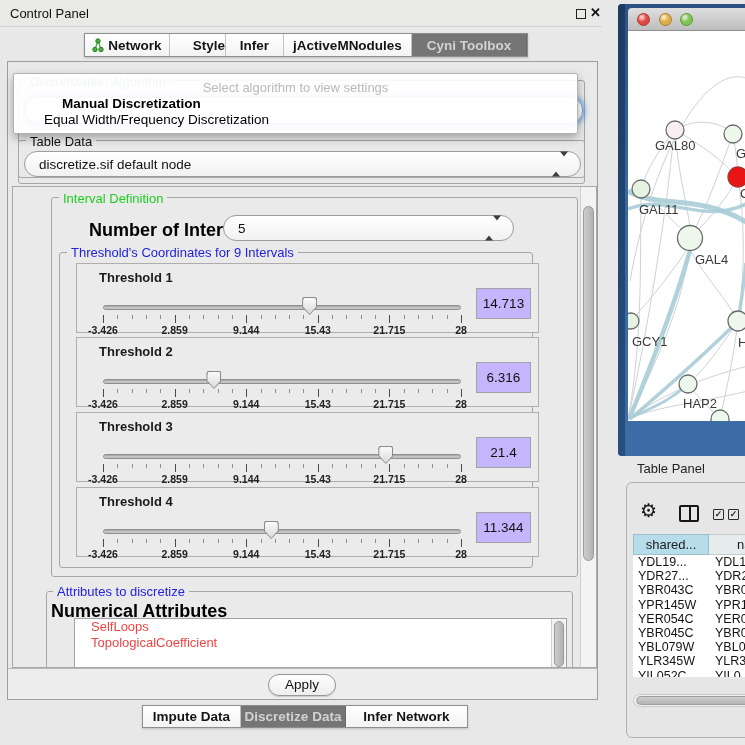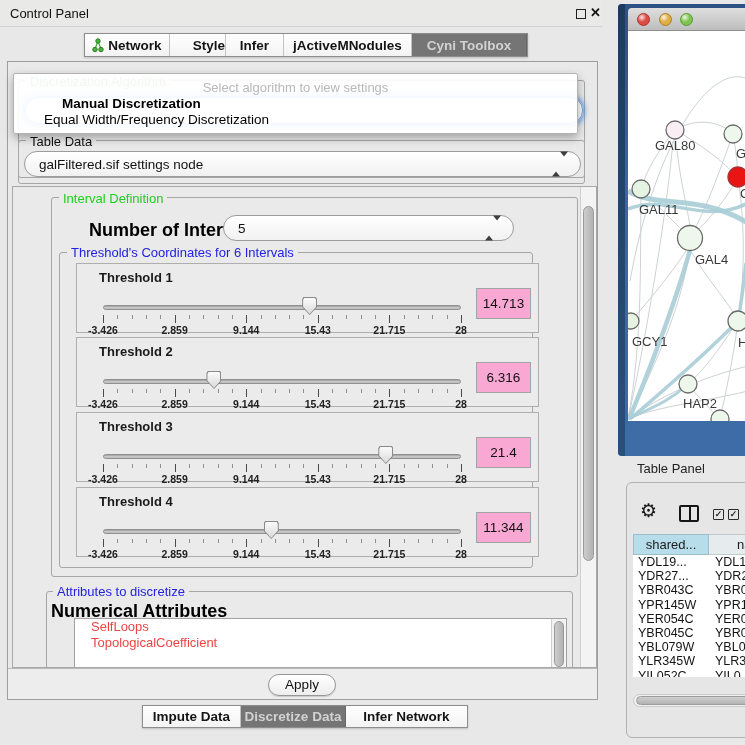--- a/index.html
+++ b/index.html
@@ -60,21 +60,21 @@
               background:linear-gradient(#9f9f9f,#c9c9c9 55%,#bdbdbd); border:1px solid #8f8f8f; }
   .th-thumb { position:absolute; top:33px; width:15px; height:18px;
               clip-path:polygon(8% 0,92% 0,100% 12%,100% 55%,50% 100%,0 55%,0 12%); background:#8a8a8a; }
   .th-thumb i { position:absolute; left:1px; top:1px; right:1px; bottom:1px; display:block;
               clip-path:polygon(8% 0,92% 0,100% 12%,100% 55%,50% 100%,0 55%,0 12%); background:linear-gradient(#fbfbfb,#d9d9d9); }
   .ticks { position:absolute; left:26px; top:51px; width:358px; height:9px; }
   .tick { position:absolute; top:0; width:1px; height:4px; background:#8f8f8f; }
   .tick.major { height:8px; background:#4a4a4a; }
   .tick-labels { position:absolute; left:26px; top:60px; width:358px; height:12px; }
   .tick-lab { position:absolute; transform:translateX(-50%); font-size:10.5px; font-weight:bold; color:#222; white-space:nowrap; }
-  .th-value { position:absolute; left:399px; top:24px; width:55px; height:31px; background:#f9a8d4; border:1px solid #a3a3a3;
+  .th-value { position:absolute; left:399px; top:24px; width:55px; height:31px; background:#c4b5fd; border:1px solid #a3a3a3;
               font-size:13.5px; color:#111; text-align:center; line-height:29px; }
 
   
   .attr-list { position:absolute; left:73px; top:617px; width:493px; height:51px; background:#fff; border:1px solid #a2a2a2; overflow:hidden; }
   .attr-item { font-size:13px; color:#ef4444; height:16px; line-height:16px; padding-left:16px; white-space:nowrap; }
 
   .apply-bar { left:8px; top:668px; width:589px; height:31px; background:#ededed; border-top:1px solid #b9b9b9; z-index:5; }
   .apply-btn { position:absolute; left:260px; top:5px; width:68px; height:22px; border:1px solid #979797; border-radius:11px;
                background:linear-gradient(#ffffff,#ededed); font-size:13.5px; color:#111; text-align:center; line-height:20px;
                box-shadow:0 1px 1px rgba(0,0,0,.15); }
@@ -151,37 +151,37 @@
 
 <div class="abs popup">
   <div class="hint">Select algorithm to view settings</div>
   <div class="opt1">Manual Discretization</div>
   <div class="opt2">Equal Width/Frequency Discretization</div>
 </div>
 
 <div class="grp" style="left:18px; top:140px; width:567px; height:44px;"></div>
 <span class="grp-title" style="left:26px; top:134px; color:#111;">Table Data</span>
 <div class="combo" style="left:24px; top:151px; width:557px; height:26px; z-index:2;">
-  <span>galFiltered.sif settings node</span>
+  <span>discretize.sif default node</span>
   <span class="spin"><span class="u"></span><span class="d"></span></span>
 </div>
 
 <div class="abs scrollpane">
 
   <div class="grp" style="left:38px; top:10px; width:527px; height:380px; background:#eaeaea;"></div>
   <span class="grp-title green-t" style="left:46px; top:4px; background:#eaeaea;">Interval Definition</span>
 
   <span class="abs bold13" style="left:76px; top:33px;">Number of Intervals</span>
   <div class="combo" style="left:210px; top:28px; width:291px; height:26px;">
     <span>5</span>
     <span class="spin"><span class="u"></span><span class="d"></span></span>
   </div>
 
   <div class="grp" style="left:46px; top:65px; width:474px; height:316px;"></div>
-  <span class="grp-title blue-t" style="left:54px; top:58px; background:#eaeaea;">Threshold's Coordinates for 6 Intervals</span>
+  <span class="grp-title blue-t" style="left:54px; top:58px; background:#eaeaea;">Threshold's Coordinates for 9 Intervals</span>
 
   <div class="th-panel" style="top:76px;">
     <span class="th-label">Threshold 1</span>
     <div class="th-track"></div>
     <div class="th-thumb" style="left: 225.137px;">
         <i></i>
       </div>
     <div class="ticks">
         <span class="tick major" style="left: 0px;"></span>
         <span class="tick" style="left: 14.32px;"></span>

